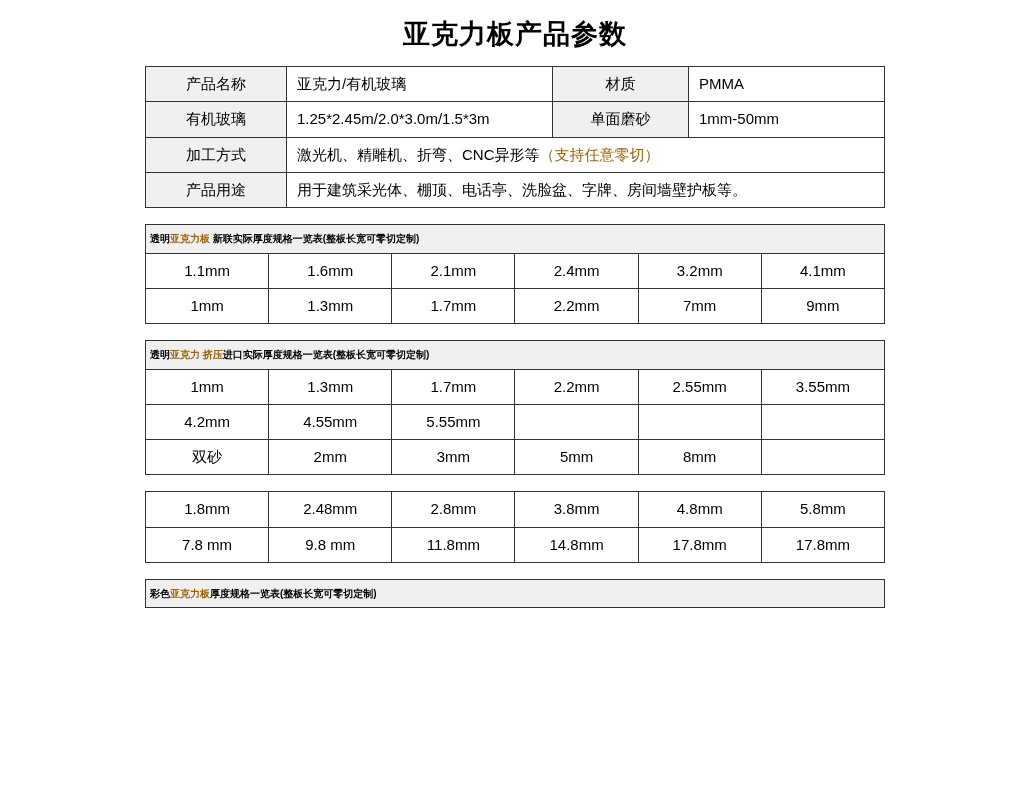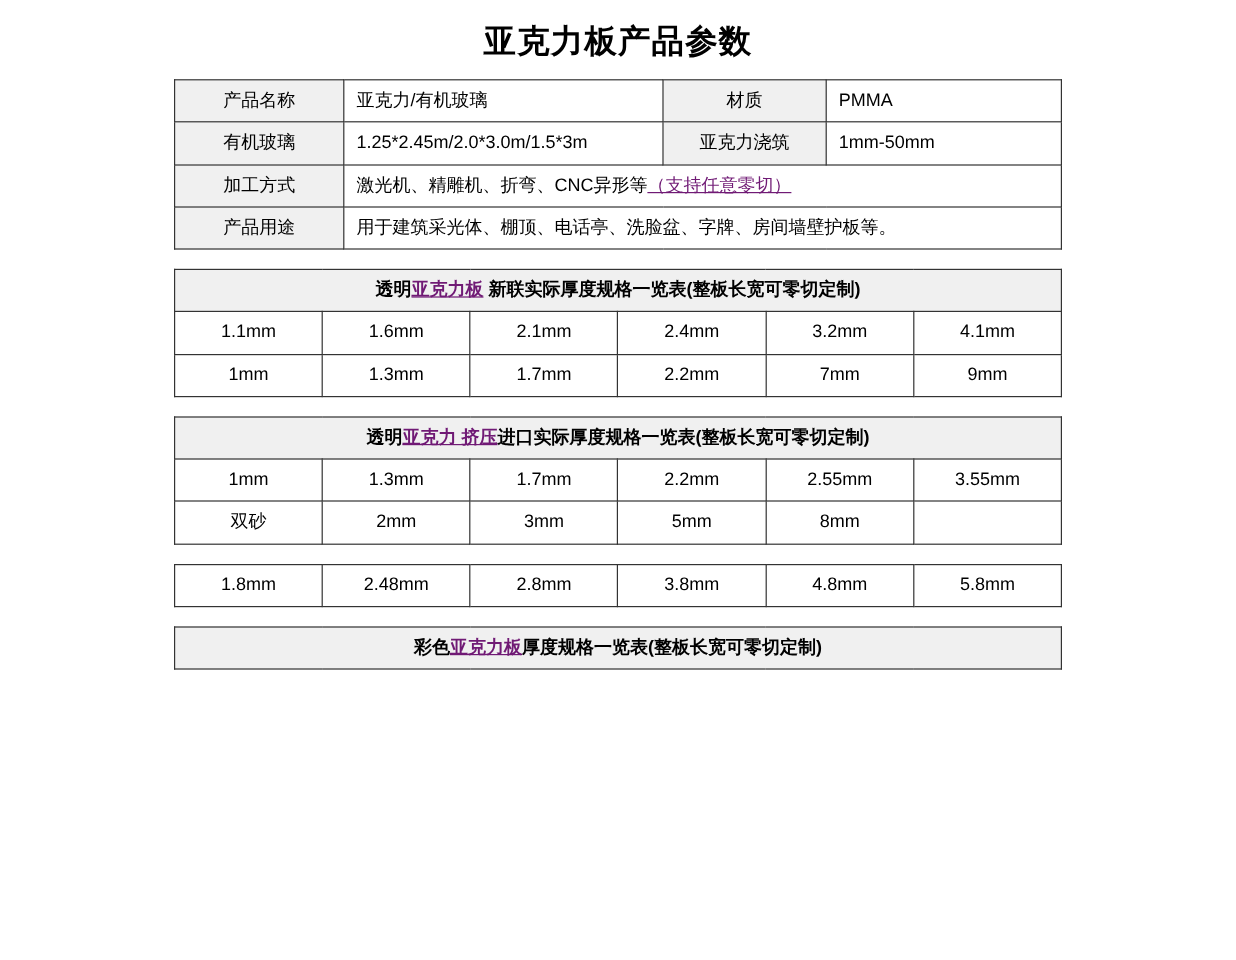--- a/index.html
+++ b/index.html
@@ -49,28 +49,26 @@
   .label-cell {
     background: #f0f0f0;
     text-align: center;
     font-size: 15px;
   }
   .center {
     text-align: center;
   }
   .header-row td {
     background: #f0f0f0;
-    text-align: center;
     font-weight: bold;
-    font-size: 15px;
+    font-size: 10px;
     padding: 7px 4px;
   }
   .red {
-    color: #701a75;
-    text-decoration: underline;
+    color: #a16207;
   }
   .spacer-14 { height: 16px; }
   .nowrap { white-space: nowrap; }
 </style>
 </head>
 <body>
 
 <div class="page">
 
   <div class="title">亚克力板产品参数</div>
@@ -80,21 +78,21 @@
       <tbody>
         <tr>
           <td class="label-cell" style="width:120px">产品名称</td>
           <td style="width:245px">亚克力/有机玻璃</td>
           <td class="label-cell" style="width:115px">材质</td>
           <td>PMMA</td>
         </tr>
         <tr>
           <td class="label-cell">有机玻璃</td>
           <td class="nowrap">1.25*2.45m/2.0*3.0m/1.5*3m</td>
-          <td class="label-cell">亚克力浇筑</td>
+          <td class="label-cell">单面磨砂</td>
           <td>1mm-50mm</td>
         </tr>
         <tr>
           <td class="label-cell">加工方式</td>
           <td colspan="3"><span>激光机、精雕机、折弯、CNC异形等</span><span class="red">（支持任意零切）</span></td>
         </tr>
         <tr>
           <td class="label-cell">产品用途</td>
           <td colspan="3">用于建筑采光体、棚顶、电话亭、洗脸盆、字牌、房间墙壁护板等。</td>
         </tr>
@@ -140,20 +138,28 @@
         </tr>
         <tr>
           <td class="center">1mm</td>
           <td class="center">1.3mm</td>
           <td class="center">1.7mm</td>
           <td class="center">2.2mm</td>
           <td class="center">2.55mm</td>
           <td class="center">3.55mm</td>
         </tr>
         <tr>
+          <td class="center">4.2mm</td>
+          <td class="center">4.55mm</td>
+          <td class="center">5.55mm</td>
+          <td class="center"></td>
+          <td class="center"></td>
+          <td class="center"></td>
+        </tr>
+        <tr>
           <td class="center">双砂</td>
           <td class="center">2mm</td>
           <td class="center">3mm</td>
           <td class="center">5mm</td>
           <td class="center">8mm</td>
           <td class="center"></td>
         </tr>
       </tbody>
     </table>
   </div>
@@ -164,20 +170,28 @@
     <table>
       <tbody>
         <tr>
           <td class="center">1.8mm</td>
           <td class="center">2.48mm</td>
           <td class="center">2.8mm</td>
           <td class="center">3.8mm</td>
           <td class="center">4.8mm</td>
           <td class="center">5.8mm</td>
         </tr>
+        <tr>
+          <td class="center">7.8 mm</td>
+          <td class="center">9.8 mm</td>
+          <td class="center">11.8mm</td>
+          <td class="center">14.8mm</td>
+          <td class="center">17.8mm</td>
+          <td class="center">17.8mm</td>
+        </tr>
       </tbody>
     </table>
   </div>
 
   <div class="spacer-14"></div>
 
   <div class="block">
     <table>
       <tbody>
         <tr class="header-row">

